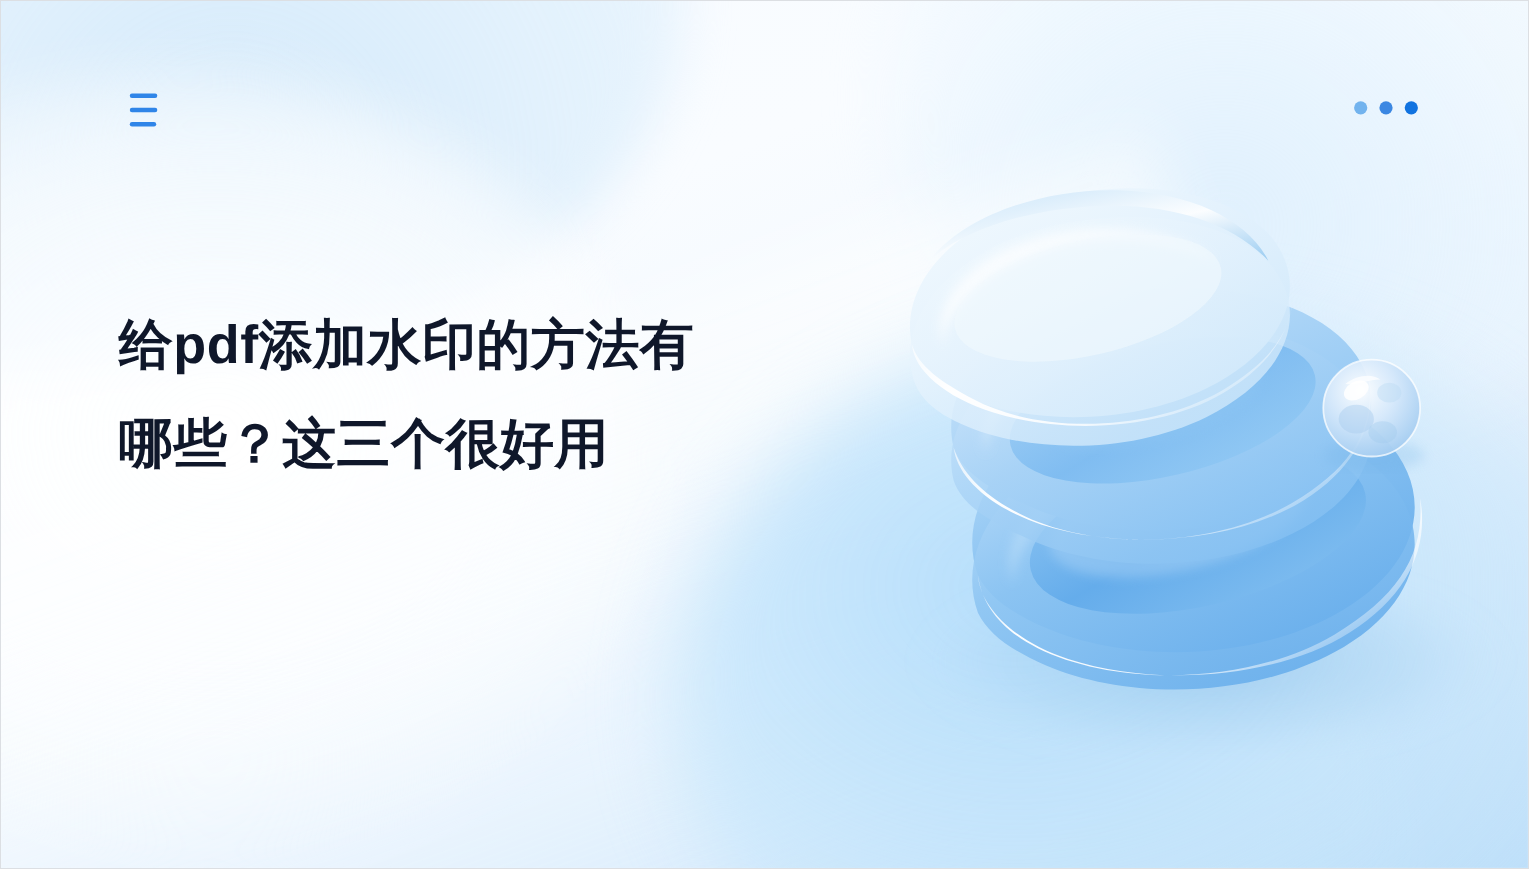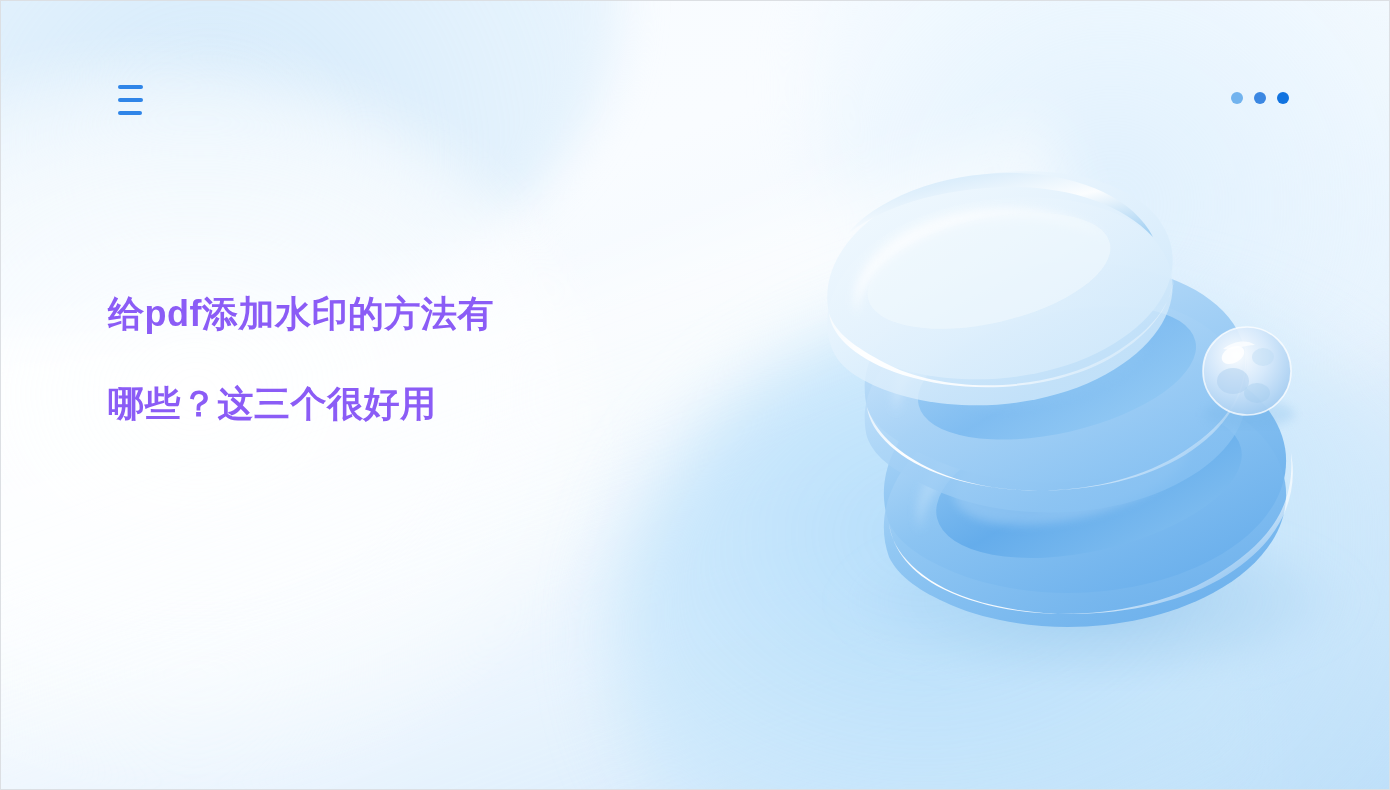--- a/index.html
+++ b/index.html
@@ -138,25 +138,25 @@
   .dots .d1 { background: #72b3ee; }
   .dots .d2 { background: #3b87e2; }
   .dots .d3 { background: #1173e0; }
 
   
   .title {
     position: absolute;
     left: 107px;
     top: 268px;
     width: 720px;
-    font-size: 36px;
+    font-size: 49px;
     font-weight: 700;
     line-height: 90px;
     letter-spacing: 0.5px;
-    color: #8b5cf6;
+    color: #0f172a;
     white-space: pre-line;
   }
 
   
   .art {
     position: absolute;
     left: 770px;
     top: 130px;
     width: 620px;
     height: 560px;

